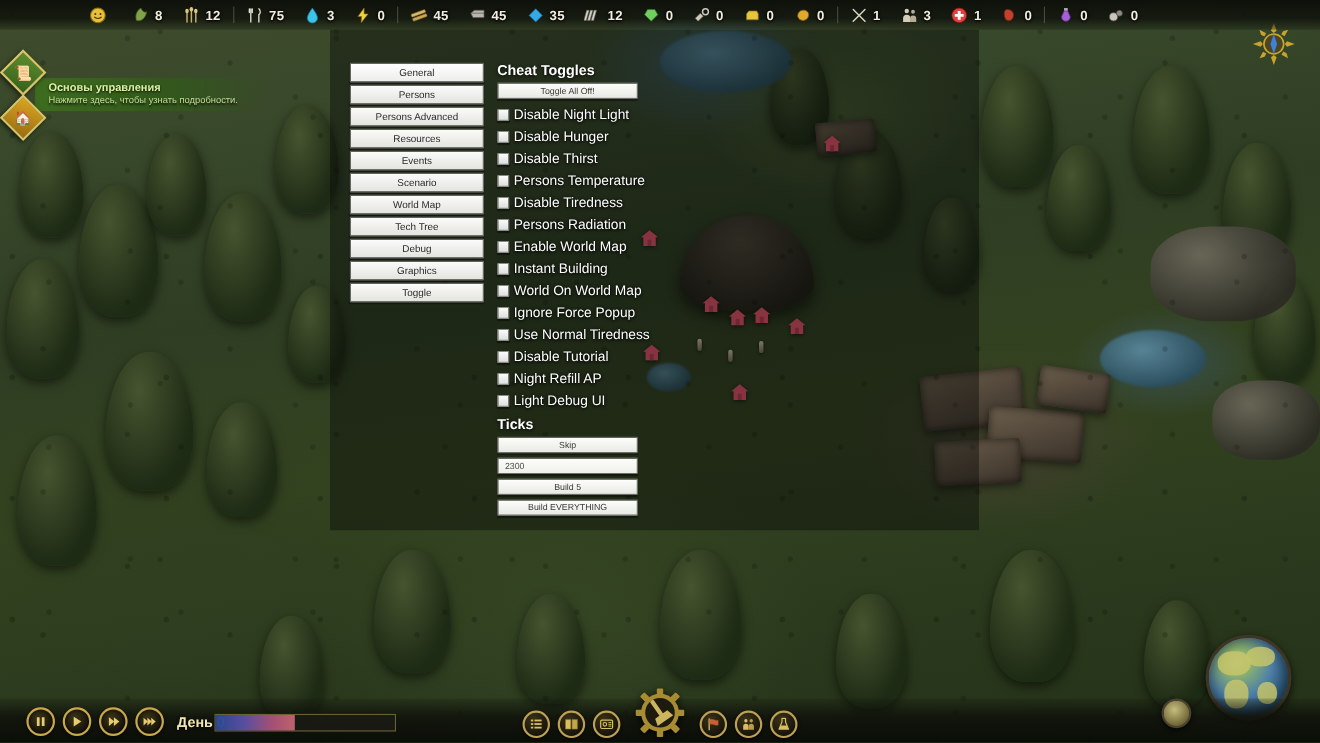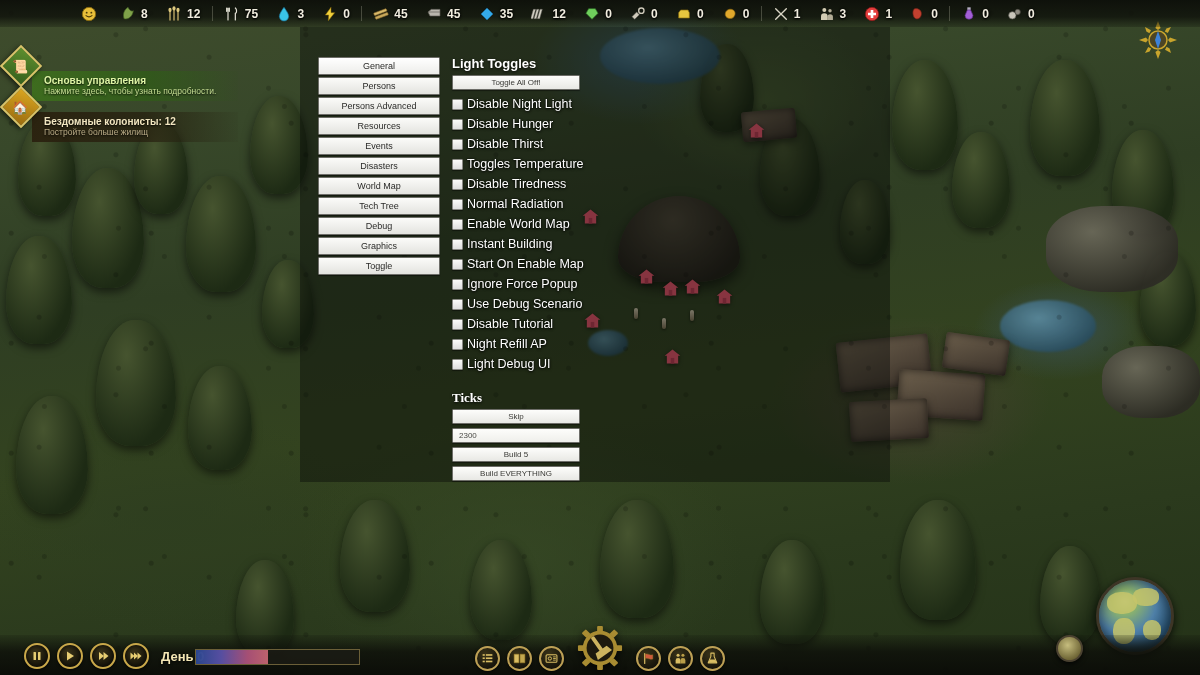--- a/index.html
+++ b/index.html
@@ -119,21 +119,21 @@
                 border:1px solid #6d6d68; border-radius:1px;
                 font-size:8px; color:#4a4a46; display:flex; align-items:center;
                 padding-left:6px; box-shadow:0 1px 1px rgba(0,0,0,.4); cursor:text; }
   .chk-row { display:flex; align-items:center; gap:4px; height:20px; cursor:pointer; }
   .chk-box { width:11px; height:11px; flex:0 0 11px;
              background: linear-gradient(180deg,#fbfbf9,#dedede);
              border:1px solid #8b8b86; border-radius:1px;
              box-shadow: 0 1px 1px rgba(0,0,0,.45); }
   .chk-lbl { color:#ffffff; font-size:12.5px; line-height:14px; white-space:nowrap;
              text-shadow: 0 1px 3px rgba(0,0,0,.95), 0 0 2px rgba(0,0,0,.8); }
-  .ticks-h { margin-top:16px;font-family:Liberation Serif, serif; }
+  .ticks-h { margin-top:4px; }
 
   
   .bottombar { position:absolute; left:0; bottom:0; width:1200px; height:40px; z-index:30;
                background: linear-gradient(0deg, rgba(10,11,7,.95) 0%, rgba(14,16,10,.85) 58%, rgba(18,20,12,.18) 100%); }
   .speed-group { position:absolute; left:24px; bottom:6px; display:flex; align-items:center; gap:7px; }
   .circ-btn { width:26px; height:26px; border-radius:50%;
               border:2px solid #c9a84a; background: radial-gradient(circle at 40% 32%, #3a3318, #15130a 78%);
               display:flex; align-items:center; justify-content:center; cursor:pointer;
               box-shadow: 0 1px 3px rgba(0,0,0,.7), inset 0 0 5px rgba(0,0,0,.7); }
   .day-label { color:#f3e6b4; font-size:13px; font-weight:bold; margin-left:5px;
@@ -476,24 +476,20 @@
         </div>
       <div class="quest-body">
         <div class="quest-title">Основы управления</div>
         <div class="quest-sub">Нажмите здесь, чтобы узнать подробности.</div>
       </div>
     </div>
     <div class="quest q-amber">
       <div class="quest-badge">
           <span>🏠</span>
         </div>
-      <div class="quest-body">
-        <div class="quest-title">Бездомные колонисты: 12</div>
-        <div class="quest-sub">Постройте больше жилищ</div>
-      </div>
     </div>
   </div>
 
   <div class="cheat-overlay"></div>
 
   <div class="cheat-tabs">
     <div class="tab-btn active">
         <span>General</span>
       </div>
     <div class="tab-btn">
@@ -502,89 +498,89 @@
     <div class="tab-btn">
         <span>Persons Advanced</span>
       </div>
     <div class="tab-btn">
         <span>Resources</span>
       </div>
     <div class="tab-btn">
         <span>Events</span>
       </div>
     <div class="tab-btn">
-        <span>Disasters</span>
+        <span>Scenario</span>
       </div>
     <div class="tab-btn">
         <span>World Map</span>
       </div>
     <div class="tab-btn">
         <span>Tech Tree</span>
       </div>
     <div class="tab-btn">
         <span>Debug</span>
       </div>
     <div class="tab-btn">
         <span>Graphics</span>
       </div>
     <div class="tab-btn">
         <span>Toggle</span>
       </div>
   </div>
 
   <div class="cheat-main">
-    <div class="section-h">Light Toggles</div>
+    <div class="section-h">Cheat Toggles</div>
 
     <div class="wide-btn">
       <span>Toggle All Off!</span>
     </div>
 
     <div class="chk-row">
       <div class="chk-box"></div>
       <div class="chk-lbl">Disable Night Light</div>
     </div>
     <div class="chk-row">
       <div class="chk-box"></div>
       <div class="chk-lbl">Disable Hunger</div>
     </div>
     <div class="chk-row">
       <div class="chk-box"></div>
       <div class="chk-lbl">Disable Thirst</div>
     </div>
     <div class="chk-row">
       <div class="chk-box"></div>
-      <div class="chk-lbl">Toggles Temperature</div>
+      <div class="chk-lbl">Persons Temperature</div>
     </div>
     <div class="chk-row">
       <div class="chk-box"></div>
       <div class="chk-lbl">Disable Tiredness</div>
     </div>
     <div class="chk-row">
       <div class="chk-box"></div>
-      <div class="chk-lbl">Normal Radiation</div>
+      <div class="chk-lbl">Persons Radiation</div>
     </div>
     <div class="chk-row">
       <div class="chk-box"></div>
       <div class="chk-lbl">Enable World Map</div>
     </div>
     <div class="chk-row">
       <div class="chk-box"></div>
       <div class="chk-lbl">Instant Building</div>
     </div>
     <div class="chk-row">
       <div class="chk-box"></div>
-      <div class="chk-lbl">Start On Enable Map</div>
+      <div class="chk-lbl">World On World Map</div>
     </div>
     <div class="chk-row">
       <div class="chk-box"></div>
       <div class="chk-lbl">Ignore Force Popup</div>
     </div>
     <div class="chk-row">
       <div class="chk-box"></div>
-      <div class="chk-lbl">Use Debug Scenario</div>
+      <div class="chk-lbl">Use Normal Tiredness</div>
     </div>
     <div class="chk-row">
       <div class="chk-box"></div>
       <div class="chk-lbl">Disable Tutorial</div>
     </div>
     <div class="chk-row">
       <div class="chk-box"></div>
       <div class="chk-lbl">Night Refill AP</div>
     </div>
     <div class="chk-row">

